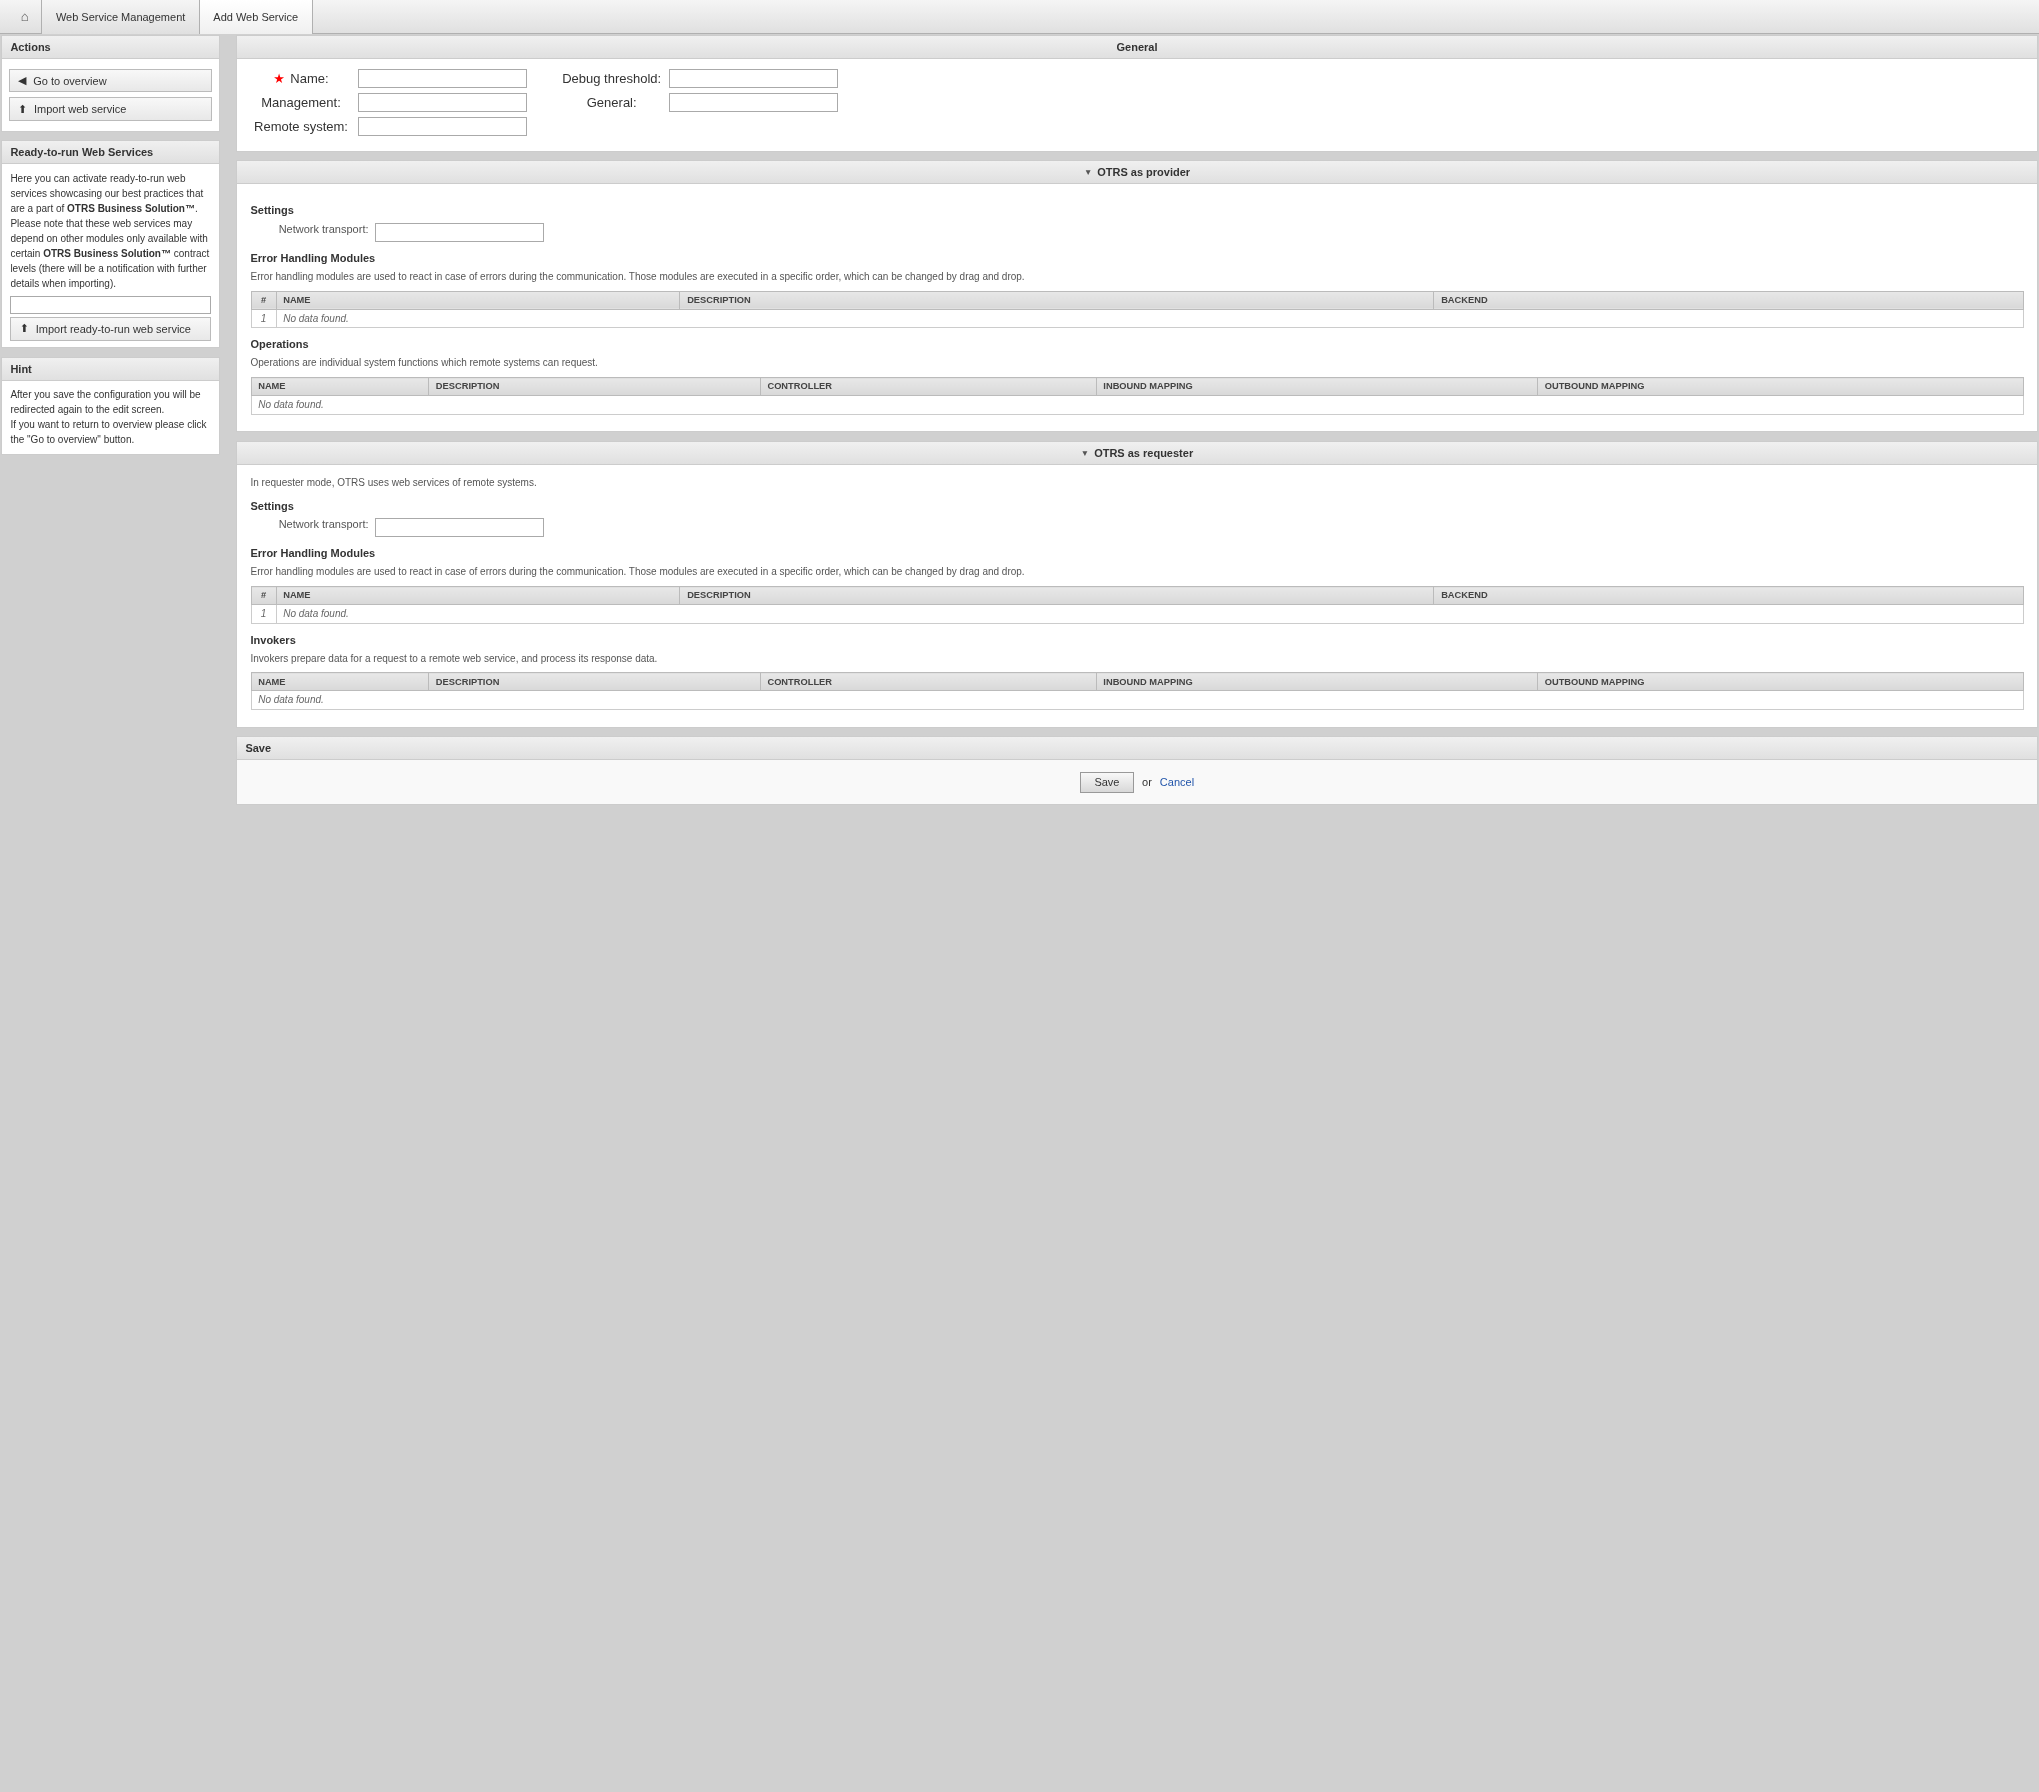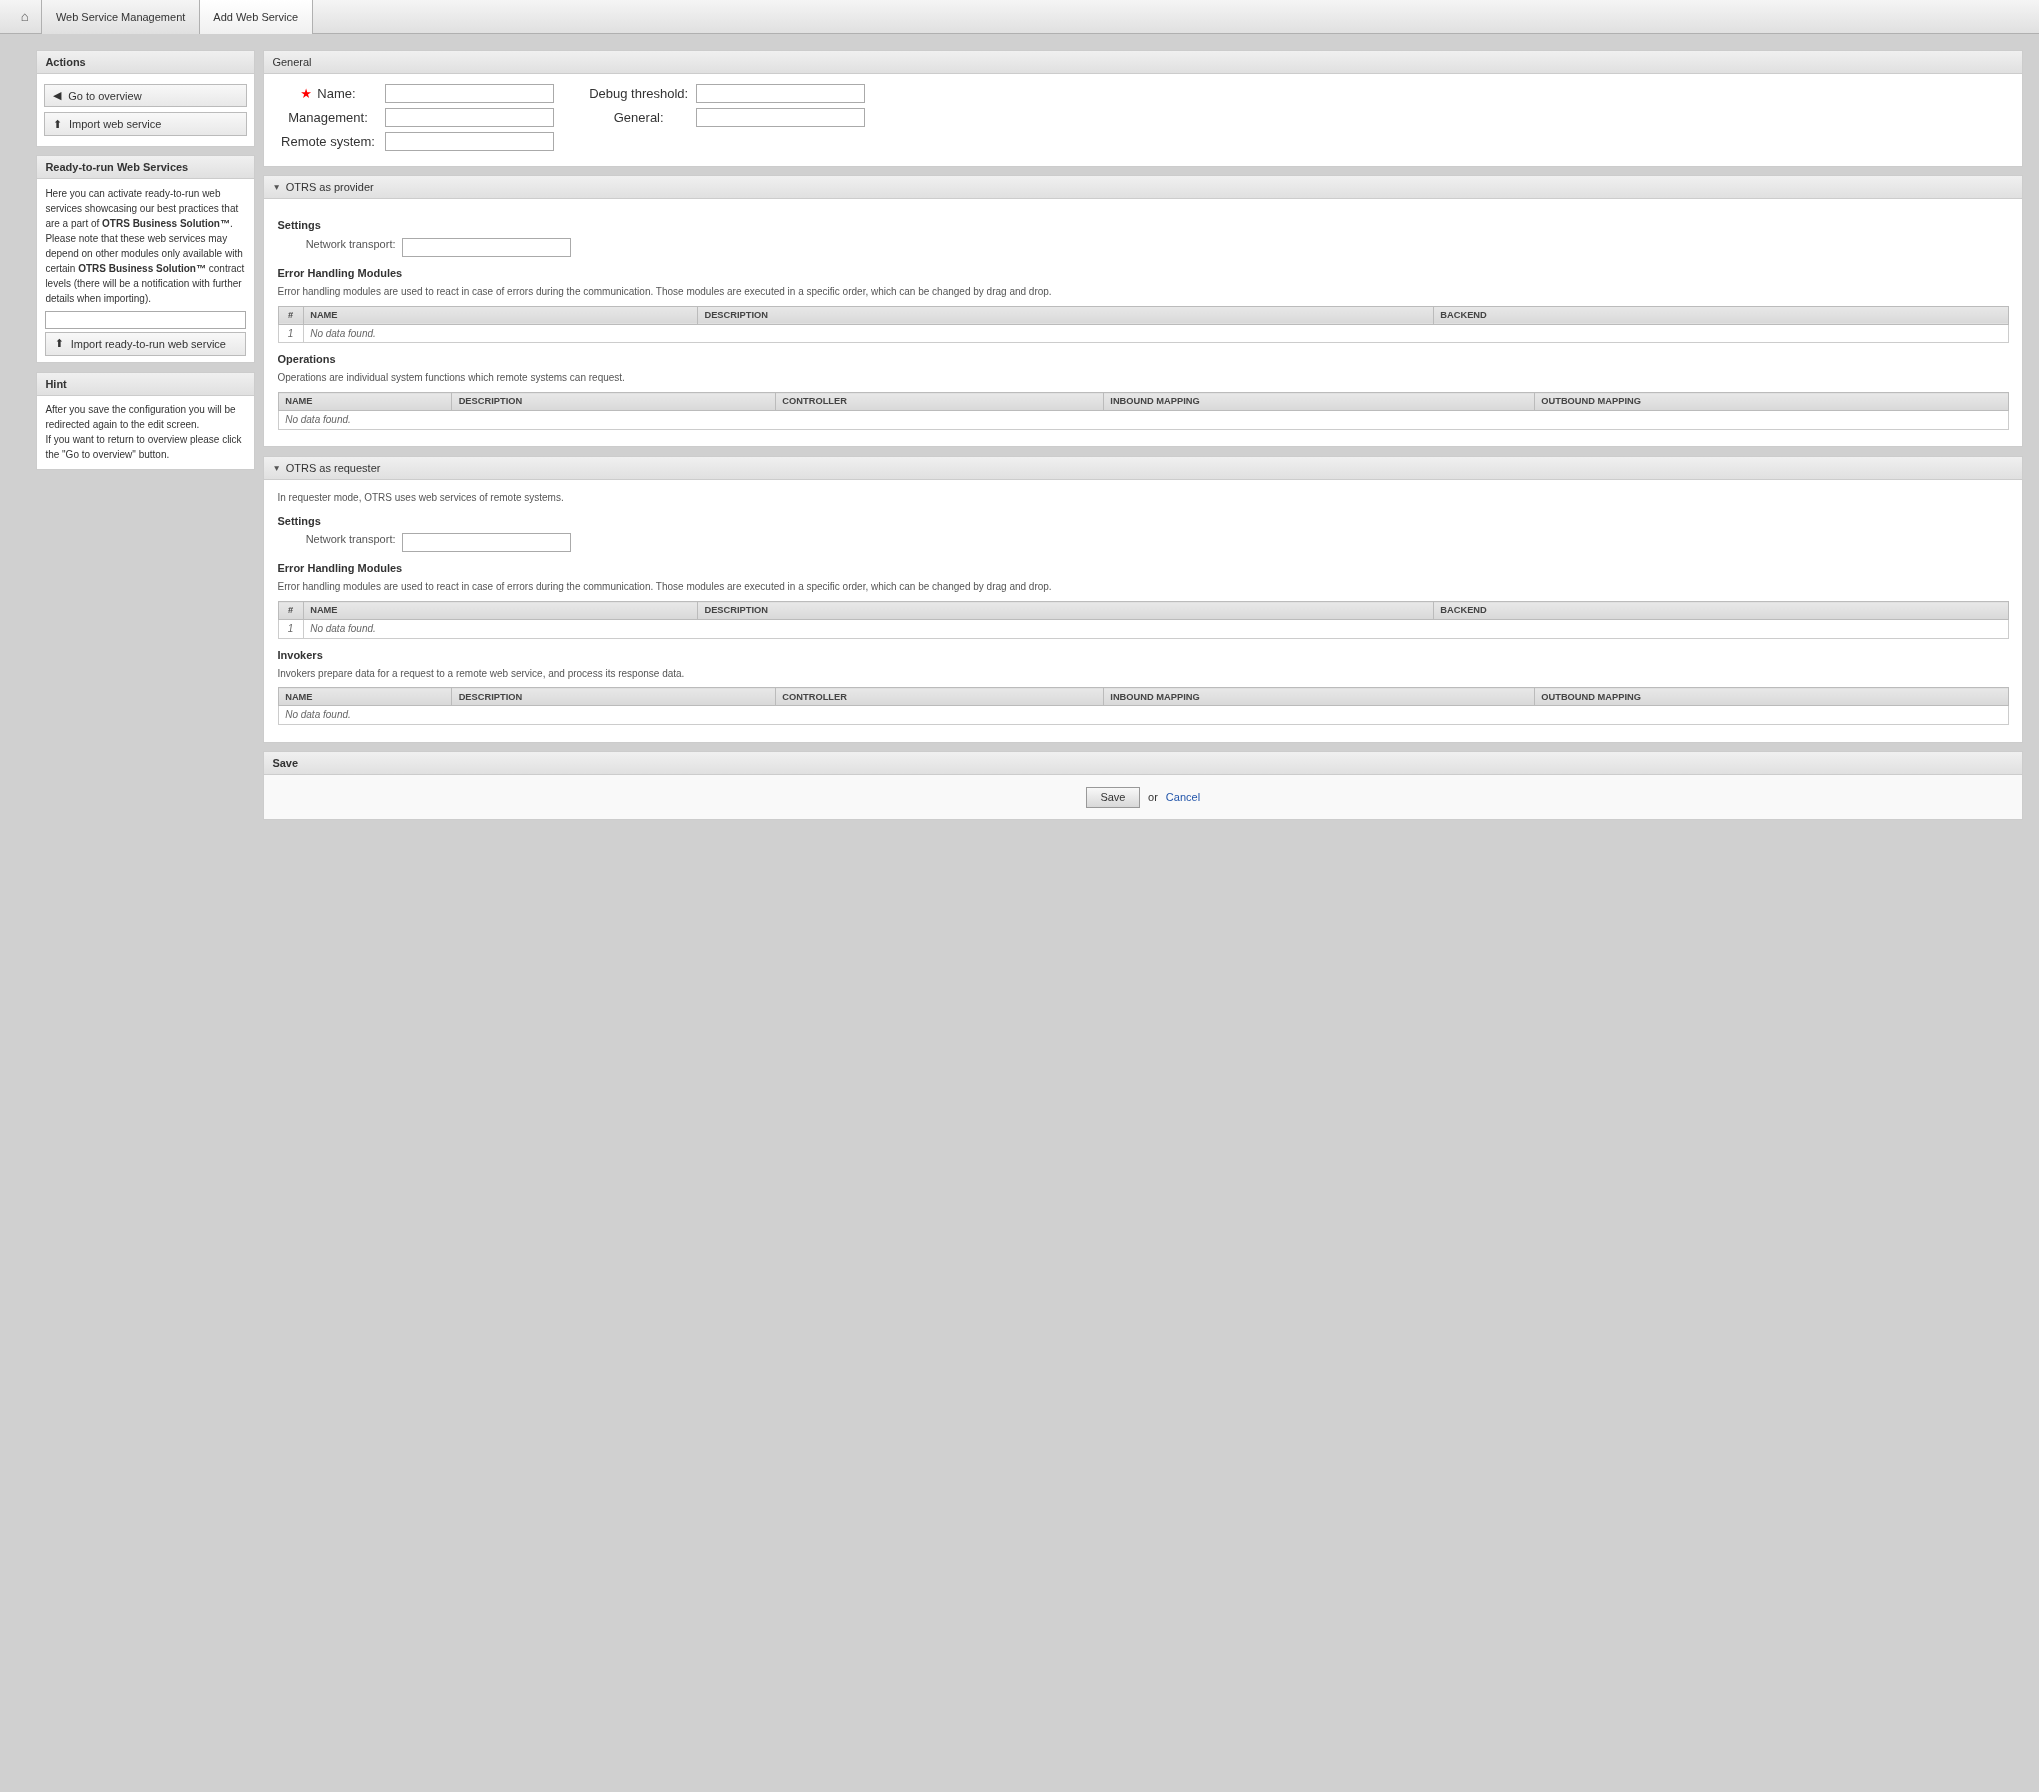--- a/index.html
+++ b/index.html
@@ -35,23 +35,22 @@
     .nav-crumb.active {
       background: linear-gradient(to bottom, #ffffff, #f0f0f0);
       font-weight: normal;
     }
 
     
     .main-layout {
       display: flex;
       min-height: calc(100vh - 34px);
       background: #d0d0d0;
-      padding: 16px;
-      gap: 8px;
-      margin-left: 20px;
+      padding: 1px;
+      gap: 16px;
     }
 
     
     .sidebar {
       width: 219px;
       flex-shrink: 0;
       display: flex;
       flex-direction: column;
       gap: 8.4px;
     }
@@ -105,26 +104,27 @@
       gap: 8.4px;
     }
     .panel {
       background: #fff;
       border: 0.8px solid #ccc;
     }
     .panel-title {
       background: linear-gradient(to bottom, #f0f0f0, #e0e0e0);
       border-bottom: 0.8px solid #ccc;
       padding: 5px 8.4px;
-      font-weight: normal;
+      font-weight: bold;
       font-size: 11px;
       color: #333;
       display: flex;
       align-items: center;
       gap: 5px;
+      justify-content: center;
     }
     .panel-body {
       padding: 10px 13.5px;
     }
     .form-row {
       display: flex;
       align-items: center;
       gap: 6.7px;
       margin-bottom: 5px;
     }

